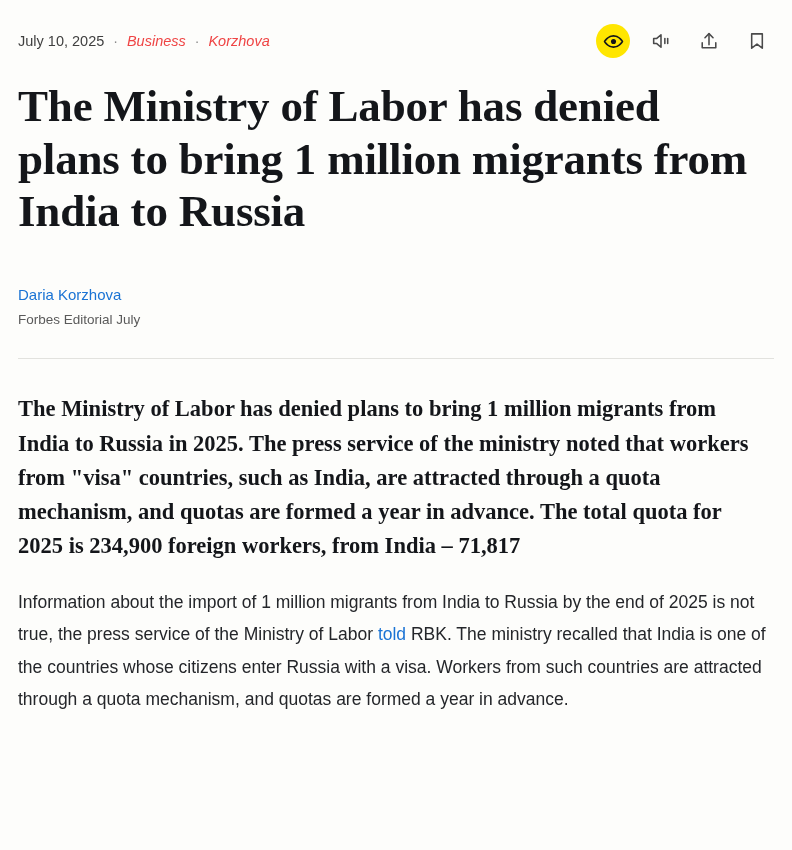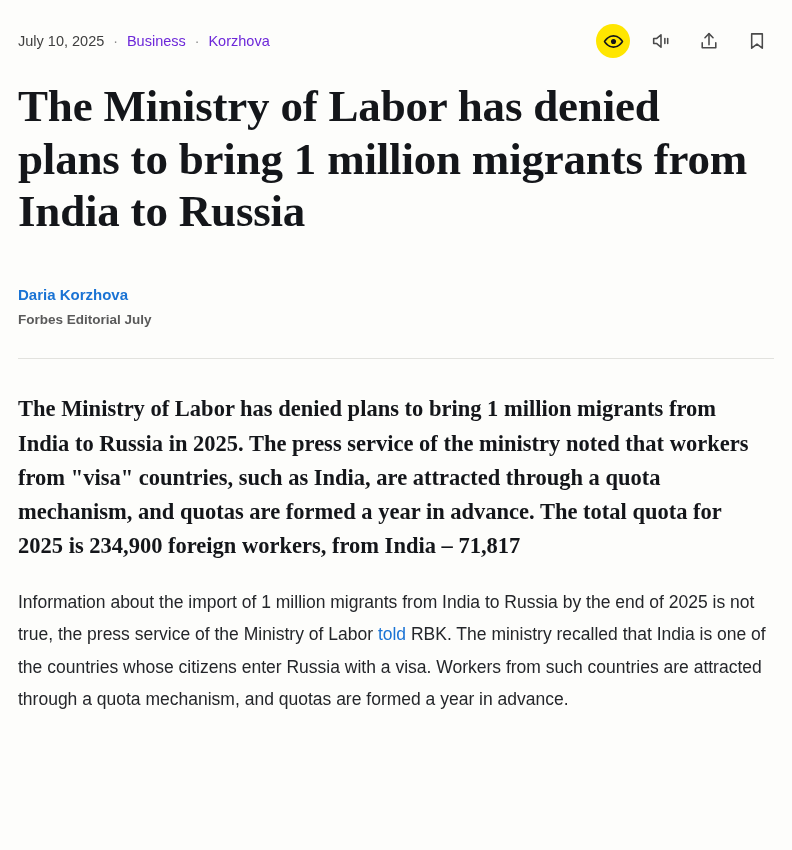--- a/index.html
+++ b/index.html
@@ -33,23 +33,24 @@
     font-size: 14.5px;
     color: #3f3f3f;
   }
   .meta-date { color: #3f3f3f; }
   .meta-dot {
     color: #8a8a8a;
     margin: 0 9px;
     font-size: 14px;
   }
   .meta-tag {
-    color: #6d28d9;
+    color: #ef4444;
     text-decoration: none;
     cursor: pointer;
+    font-style: italic;
   }
 
   .meta-right {
     display: flex;
     align-items: center;
     gap: 14px;
   }
   .icon-btn {
     width: 34px;
     height: 34px;
@@ -75,21 +76,20 @@
     margin: 22px 0 0 0;
     max-width: 740px;
   }
 
   
   .byline-row {
     display: flex;
     align-items: center;
     justify-content: space-between;
     margin-top: 40px;
-    font-weight: bold;
   }
   .byline {
     padding-top: 6px;
   }
   .byline-author {
     font-size: 15px;
     color: #1a73d4;
     cursor: pointer;
     display: block;
     line-height: 1.5;

